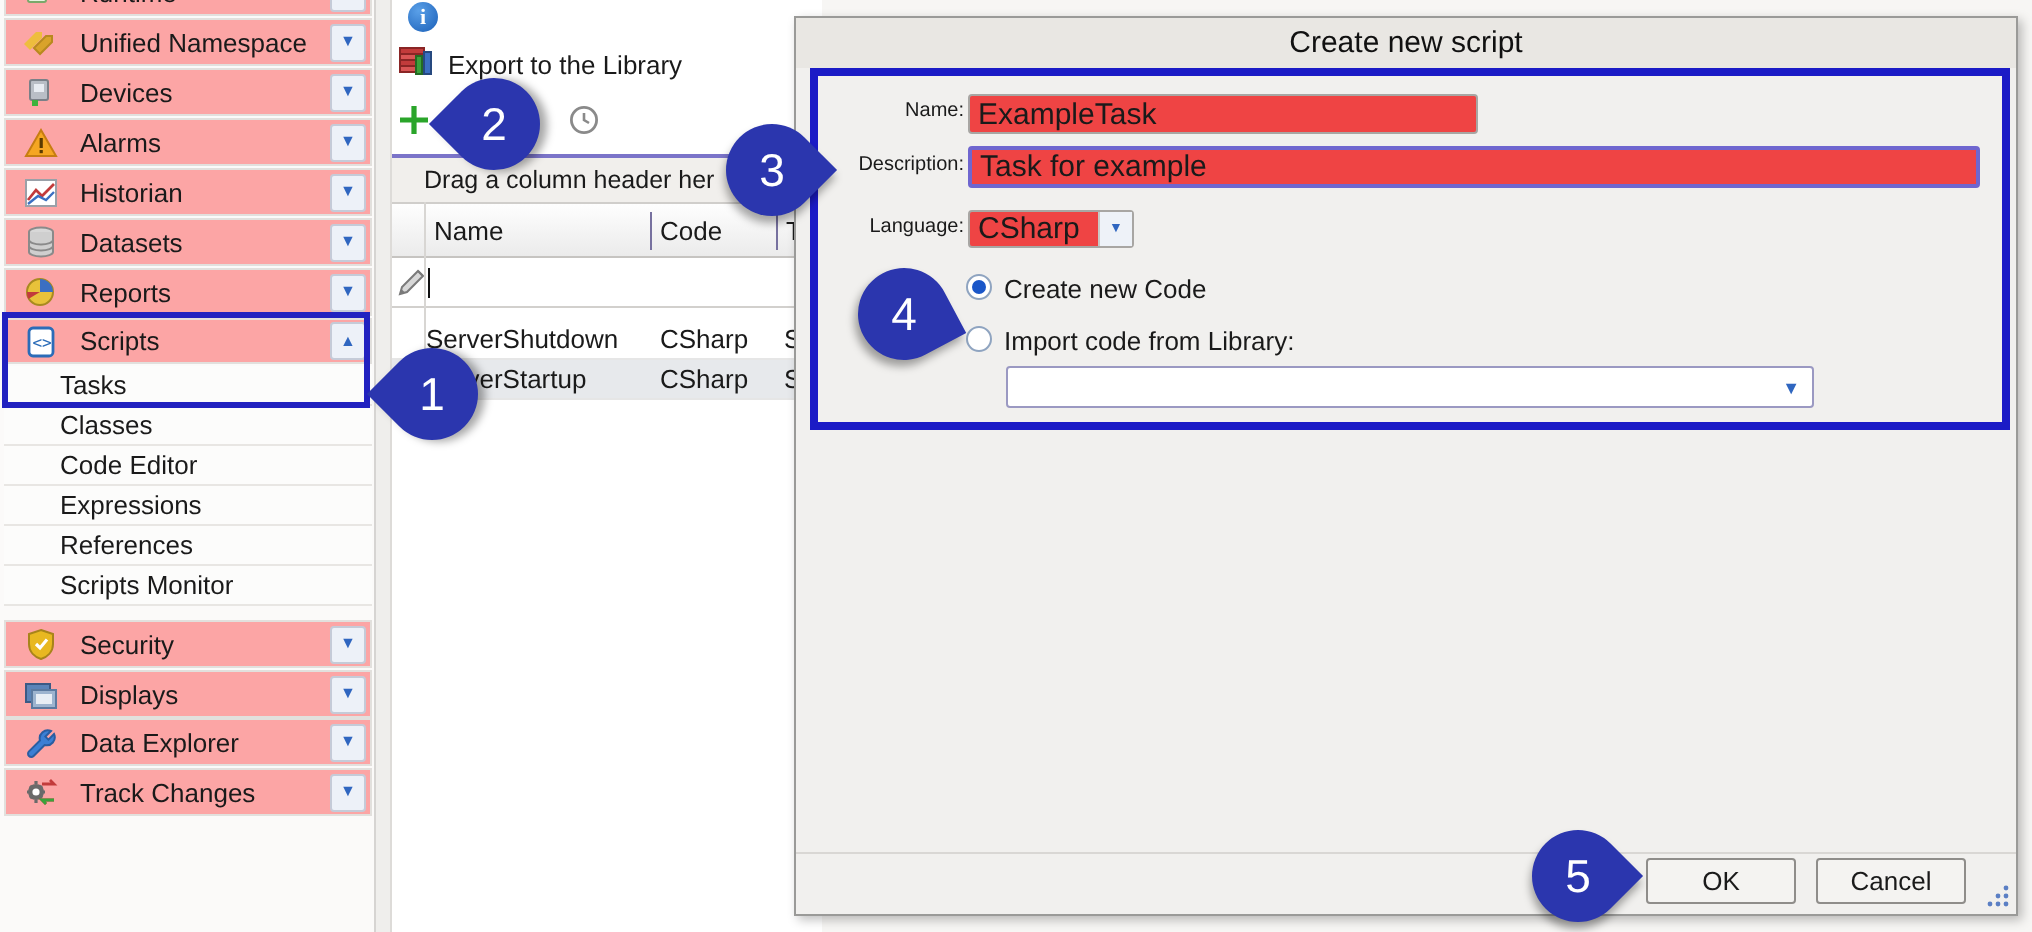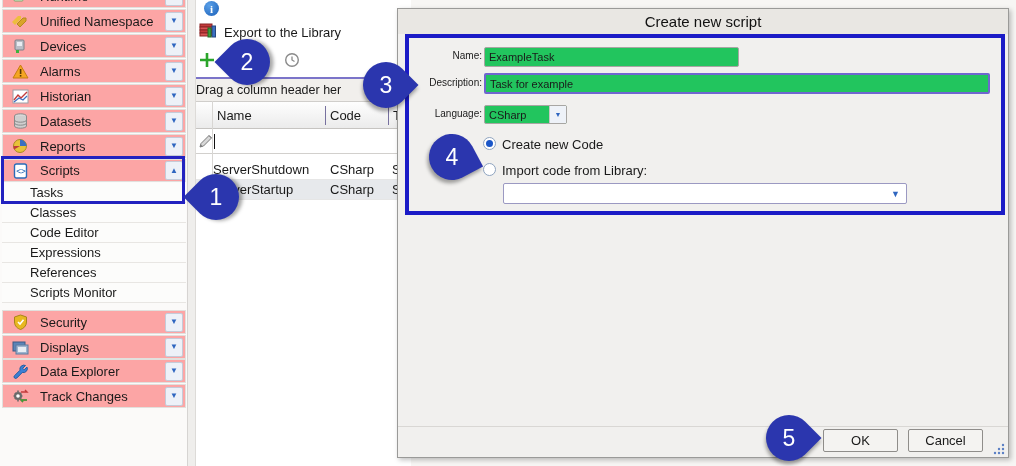--- a/index.html
+++ b/index.html
@@ -36,21 +36,21 @@
                font-weight:bold; display:flex; align-items:center; justify-content:center; font-family:"Liberation Serif",serif; }
   #export-row { position:absolute; left:3px; top:23px; height:18px; display:flex; align-items:center; cursor:pointer; }
   #export-label { font-size:13px; margin-left:7px; white-space:nowrap; }
   #plus-icon { position:absolute; left:2px; top:51px; width:18px; height:18px; cursor:pointer; }
   #az-icon { position:absolute; left:66px; top:51px; width:16px; height:18px; font-size:7px; font-weight:bold;
              color:#444; line-height:8px; text-align:left; }
   #clock-icon { position:absolute; left:88px; top:52px; width:16px; height:16px; }
   #toolbar-divider { position:absolute; left:0; top:77px; width:215px; height:2px; background:#7b74c9; }
   #group-panel { position:absolute; left:0; top:79px; width:215px; height:22px; background:#f1efec;
                  display:flex; align-items:center; }
-  #group-hint { font-size:12.5px; white-space:nowrap; overflow:hidden; }
+  #group-hint { font-size:12.5px; margin-left:16px; white-space:nowrap; overflow:hidden; }
   #grid-header { position:absolute; left:0; top:101px; width:215px; height:28px;
                  background:linear-gradient(#fefefe,#ebebeb); border-top:1px solid #d0cecb; border-bottom:1px solid #c6c4c1; }
   .hcell { position:absolute; top:0; height:27px; display:flex; align-items:center; font-size:13px; padding-left:5px; }
   .hsep { position:absolute; top:4px; width:1px; height:19px; background:#77719f; }
   #filter-row { position:absolute; left:0; top:129px; width:215px; height:25px; background:#fff;
                 border-bottom:1px solid #d2d0cd; }
   #pencil-icon { position:absolute; left:2px; top:4px; width:16px; height:16px; }
   #filter-caret { position:absolute; left:18px; top:5px; width:1px; height:15px; background:#111; }
   #ind-sep { position:absolute; left:16px; top:101px; width:1px; height:99px; background:#d8d6d3; }
   .grow { position:absolute; left:0; width:215px; height:20px; display:flex; align-items:center;
@@ -59,22 +59,22 @@
 
   
   #dialog { position:absolute; left:397px; top:8px; width:612px; height:450px; background:#f1f0ee;
             border:1px solid #9a9a98; box-shadow:2px 2px 5px rgba(0,0,0,0.25); z-index:10; }
   #dialog-titlebar { position:absolute; left:0; top:0; width:100%; height:25px; background:#e9e7e3;
             display:flex; align-items:center; justify-content:center; }
   #dialog-title { font-size:15px; color:#111; }
   #dialog-highlight-rect { position:absolute; left:7px; top:25px; width:600px; height:181px;
             border:4px solid #1b1bc6; z-index:5; pointer-events:none; }
   .dlabel { position:absolute; left:8px; width:76px; text-align:right; font-size:10px; white-space:nowrap; }
-  .dinput { position:absolute; background:#22c55e; border:1px solid #a8a6a3; border-radius:2px;
-            font-size:11px; padding:0 4px; display:flex; align-items:center; font-family:"Liberation Sans",sans-serif; }
+  .dinput { position:absolute; background:#ef4444; border:1px solid #a8a6a3; border-radius:2px;
+            font-size:15px; padding:0 4px; display:flex; align-items:center; font-family:"Liberation Sans",sans-serif; }
   #name-input { left:86px; top:38px; width:255px; height:20px; }
   #desc-input { left:86px; top:64px; width:506px; height:21px; border:2px solid #6f66cf; }
   #lang-combo { left:86px; top:96px; width:83px; height:19px; padding-right:18px; cursor:pointer; }
   .combo-btn { position:absolute; right:0; top:0; bottom:0; width:17px; background:#eef2f8;
                border-left:1px solid #c9c7c4; display:flex; align-items:center; justify-content:center; }
   .combo-btn .arr { font-size:7px; color:#2f66c0; }
   .radio { position:absolute; width:13px; height:13px; border-radius:50%; background:#fff;
            border:1px solid #8fa4c0; cursor:pointer; }
   .radio.checked::after { content:""; position:absolute; left:2px; top:2px; width:7px; height:7px;
            border-radius:50%; background:#1a56c8; }

